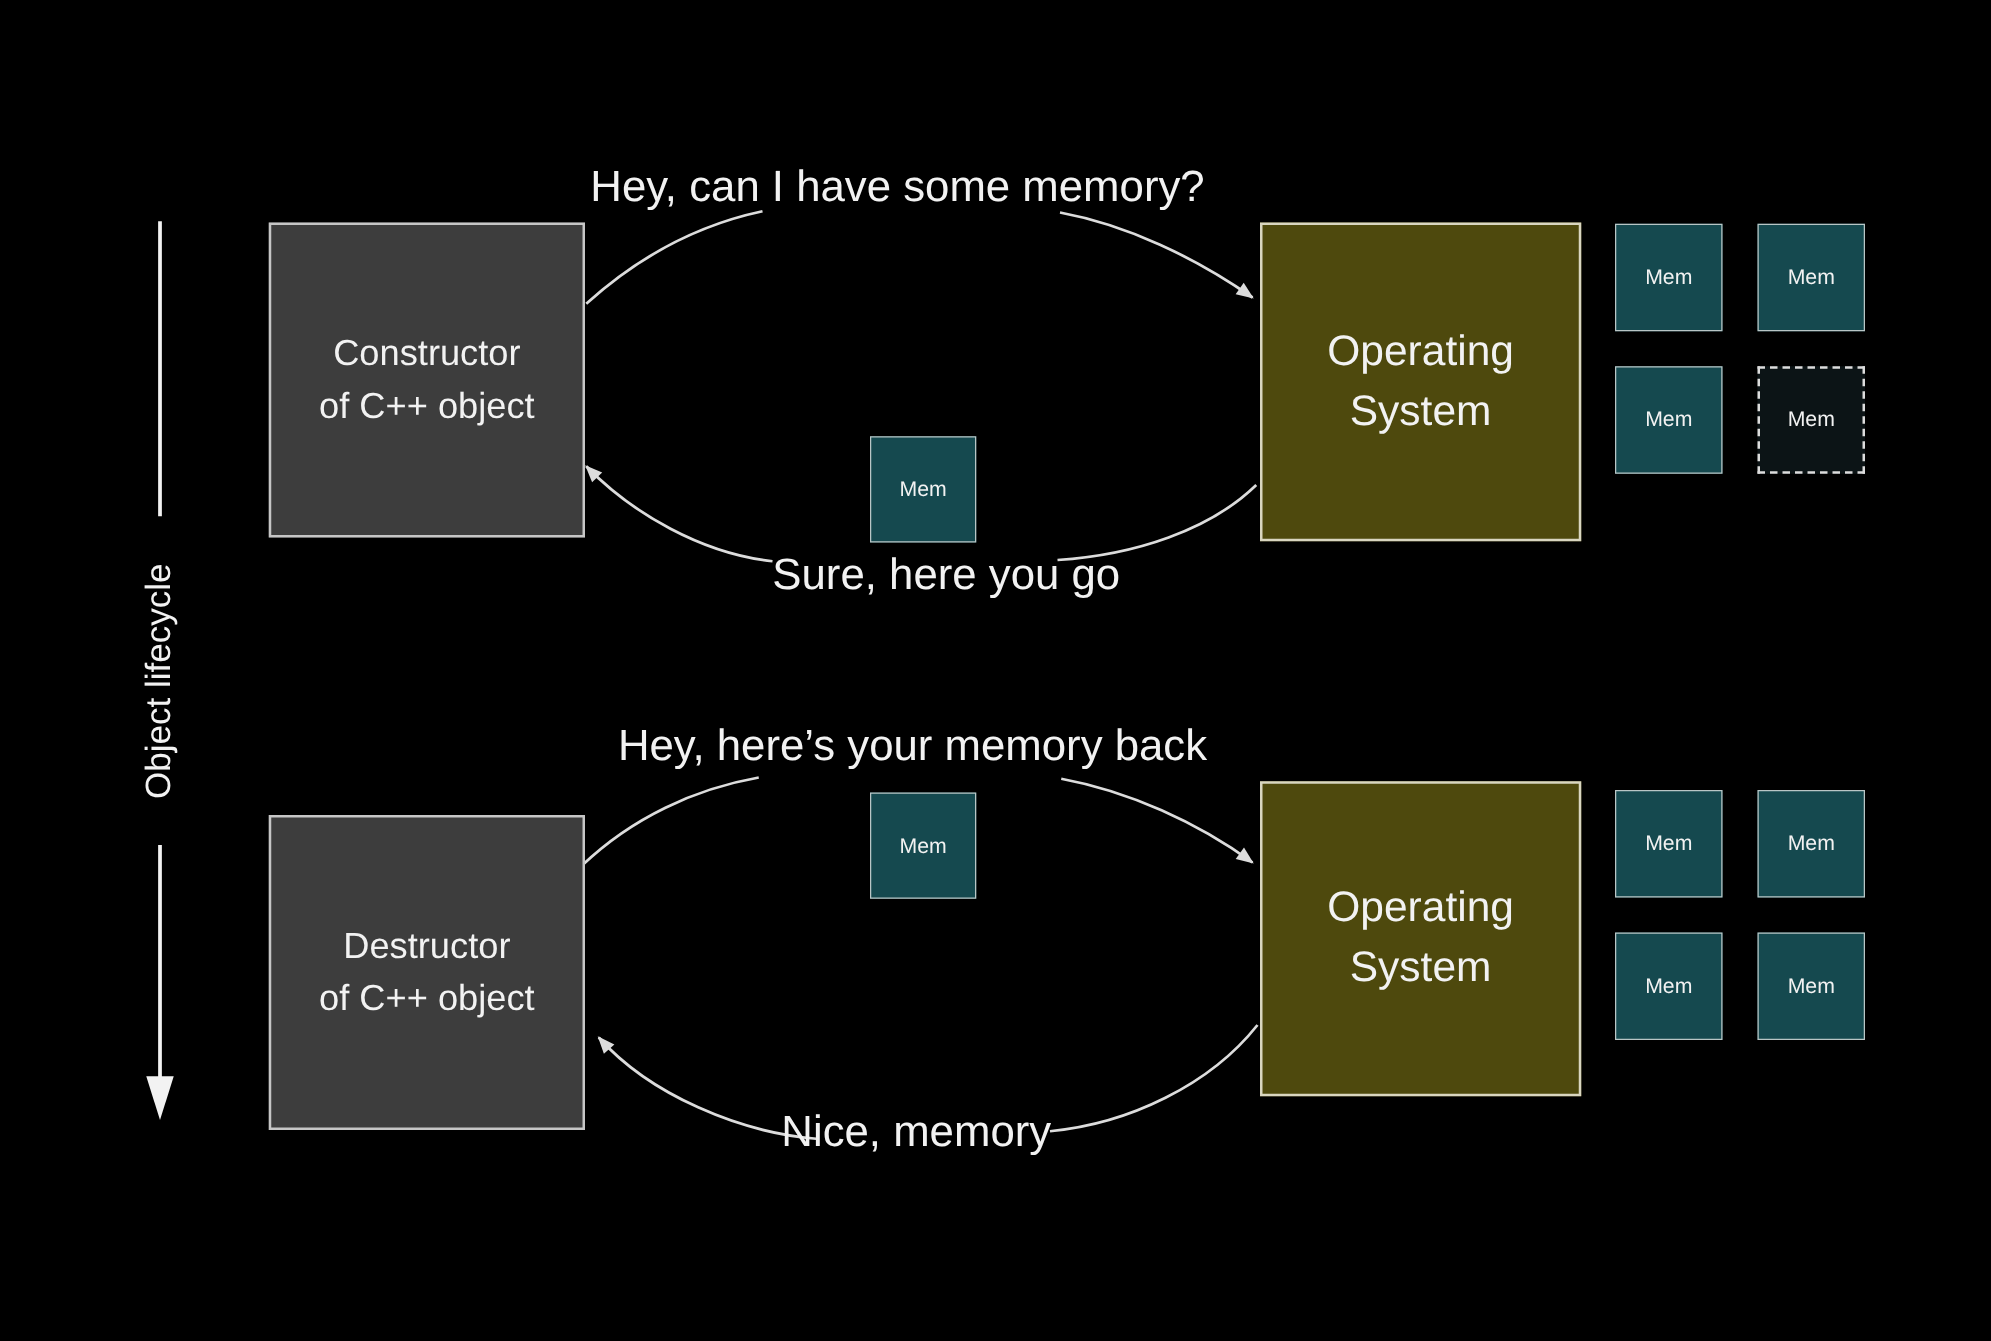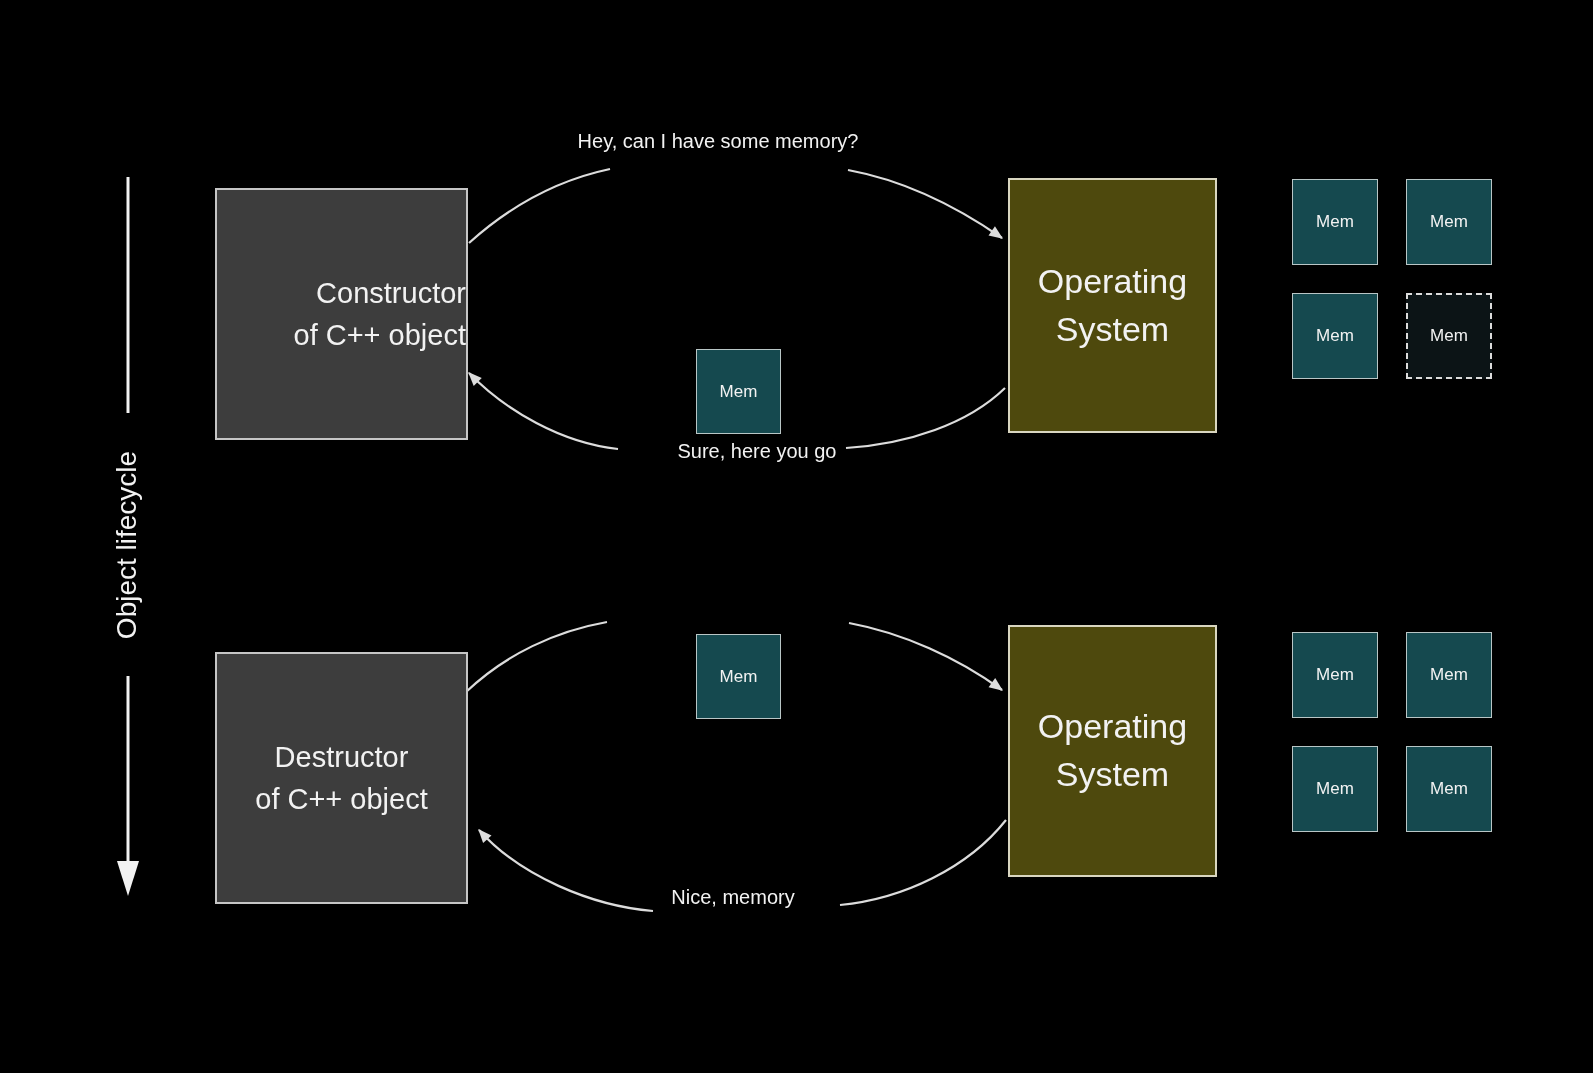--- a/index.html
+++ b/index.html
@@ -32,21 +32,21 @@
   }
   .actor-box {
     width: 253px;
     height: 252px;
     background: #3d3d3d;
     border: 2px solid #c6c6c6;
     font-size: 29px;
     line-height: 1.45;
   }
   .os-box {
-    width: 209px;
+    width: 257px;
     height: 255px;
     background: #4e490d;
     border: 2px solid #d9d6c0;
     font-size: 34px;
     line-height: 1.4;
   }
   .mem-box {
     width: 85px;
     height: 85px;
     background: #15494f;
@@ -57,21 +57,21 @@
     width: 86px;
     height: 86px;
   }
   .mem-box.dashed {
     background: #0c1416;
     border: 2px dashed #dcdcdc;
   }
   .arc-label {
     position: absolute;
     transform: translateX(-50%);
-    font-size: 20px;
+    font-size: 35px;
     white-space: nowrap;
     color: #f2f2f2;
   }
   .lifecycle-label {
     position: absolute;
     left: 127px;
     top: 545px;
     transform: translate(-50%, -50%) rotate(-90deg);
     font-size: 28px;
     white-space: nowrap;
@@ -104,21 +104,21 @@
 
     <line x1="128" y1="177" x2="128" y2="413" stroke="#f2f2f2" stroke-width="3"></line>
     <line x1="128" y1="676" x2="128" y2="862" stroke="#f2f2f2" stroke-width="3"></line>
     <polygon points="128,896 117,861 139,861" fill="#f2f2f2"></polygon>
   </svg>
 
   <div class="lifecycle-label">Object lifecycle</div>
 
   <div class="arc-label" style="left:718px; top:130px;">Hey, can I have some memory?</div>
 
-  <div class="box actor-box" style="left:215px; top:188px;align-items:flex-end;">
+  <div class="box actor-box" style="left:215px; top:178px;">
     <div>Constructor</div>
     <div>of C++ object</div>
   </div>
 
   <div class="box os-box" style="left:1008px; top:178px;">
     <div>Operating</div>
     <div>System</div>
   </div>
 
   <div class="box mem-box" style="left:696px; top:349px;">
@@ -133,20 +133,21 @@
   <div class="box mem-box mem-grid-box" style="left:1406px; top:179px;">
     <span>Mem</span>
   </div>
   <div class="box mem-box mem-grid-box" style="left:1292px; top:293px;">
     <span>Mem</span>
   </div>
   <div class="box mem-box mem-grid-box dashed" style="left:1406px; top:293px;">
     <span>Mem</span>
   </div>
 
+  <div class="arc-label" style="left:730px; top:577px;">Hey, here’s your memory back</div>
 
   <div class="box actor-box" style="left:215px; top:625px;margin-top:27px;">
     <div>Destructor</div>
     <div>of C++ object</div>
   </div>
 
   <div class="box os-box" style="left:1008px; top:625px; height:252px;">
     <div>Operating</div>
     <div>System</div>
   </div>

